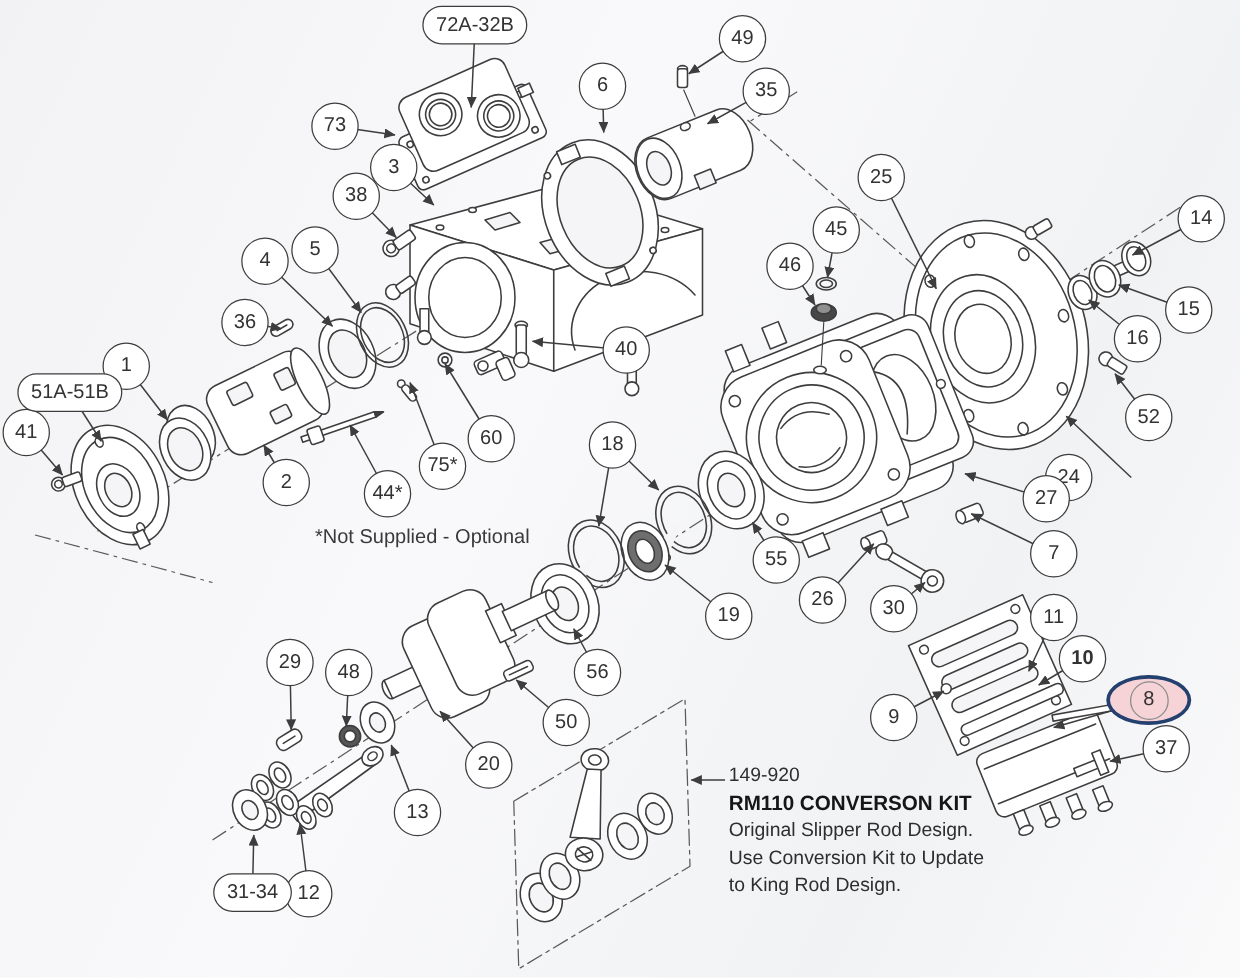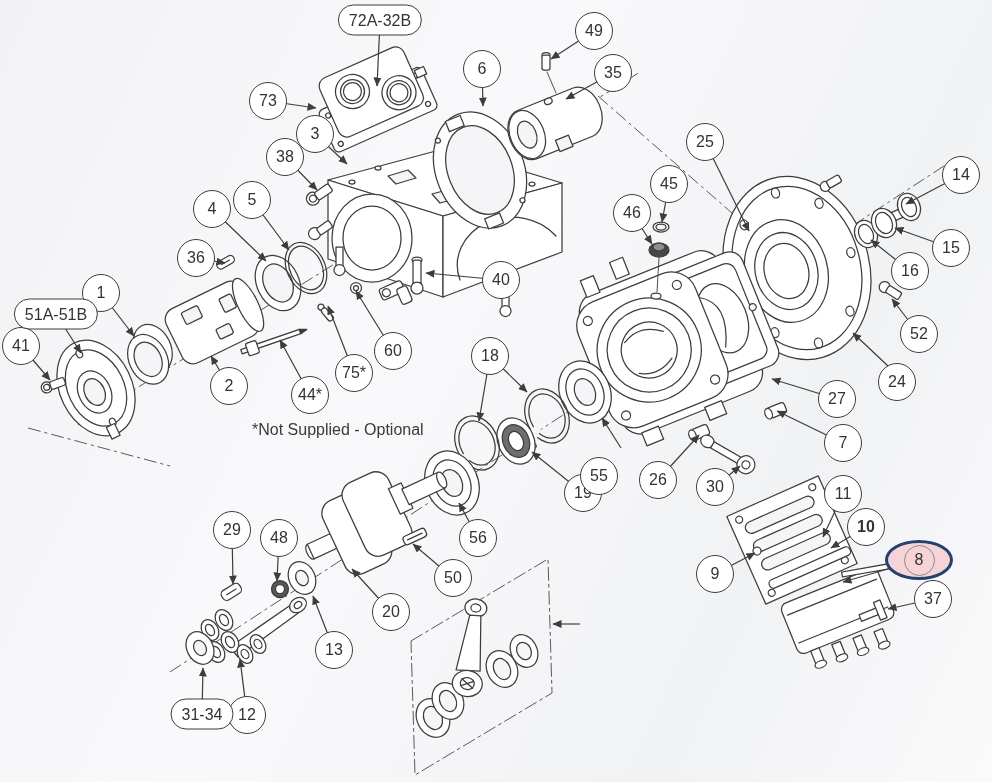--- a/index.html
+++ b/index.html
@@ -512,45 +512,52 @@
       <div class="balloon circle" style="left: 866px; top: 527px; font-weight: bold;">10</div>
       <div class="balloon circle" style="left: 843px; top: 494px;">11</div>
       <div class="balloon circle" style="left: 247px; top: 715px;">12</div>
       <div class="balloon circle" style="left: 334px; top: 650px;">13</div>
       <div class="balloon circle" style="left: 961px; top: 175px;">14</div>
       <div class="balloon circle" style="left: 951px; top: 248px;">15</div>
       <div class="balloon circle" style="left: 910px; top: 271px;">16</div>
       <div class="balloon circle" style="left: 490px; top: 356px;">18</div>
       <div class="balloon circle" style="left: 583px; top: 493px;">19</div>
       <div class="balloon circle" style="left: 391px; top: 612px; text-align: center;">20</div>
-      <div class="balloon circle" style="left: 897px; top: 382px;">24</div>
+      <div class="balloon circle" style="left: 855px; top: 382px;">24</div>
       <div class="balloon circle" style="left: 705px; top: 142px;">25</div>
       <div class="balloon circle" style="left: 658px; top: 480px;">26</div>
       <div class="balloon circle" style="left: 837px; top: 399px;">27</div>
       <div class="balloon circle" style="left: 232px; top: 530px;">29</div>
       <div class="balloon circle" style="left: 715px; top: 487px;">30</div>
       <div class="balloon stadium" style="left: 202px; top: 714px;">31-34</div>
       <div class="balloon circle" style="left: 613px; top: 73px;">35</div>
       <div class="balloon circle" style="left: 196px; top: 258px;">36</div>
       <div class="balloon circle" style="left: 933px; top: 599px;">37</div>
       <div class="balloon circle" style="left: 285px; top: 157px;">38</div>
       <div class="balloon circle" style="left: 501px; top: 280px;">40</div>
       <div class="balloon circle" style="left: 21px; top: 346px;">41</div>
       <div class="balloon circle" style="left: 310px; top: 395px;">44*</div>
       <div class="balloon circle" style="left: 669px; top: 184px;">45</div>
       <div class="balloon circle" style="left: 632px; top: 213px;">46</div>
       <div class="balloon circle" style="left: 279px; top: 538px;">48</div>
       <div class="balloon circle" style="left: 594px; top: 31px;">49</div>
       <div class="balloon circle" style="left: 453px; top: 578px;">50</div>
       <div class="balloon stadium" style="left: 56px; top: 314px;">51A-51B</div>
       <div class="balloon circle" style="left: 919px; top: 334px;">52</div>
-      <div class="balloon circle" style="left: 599px; top: 448px; margin-top: 28px;">55</div>
+      <div class="balloon circle" style="left: 621px; top: 448px;">55</div>
       <div class="balloon circle" style="left: 478px; top: 538px;">56</div>
       <div class="balloon circle" style="left: 393px; top: 351px;">60</div>
       <div class="balloon stadium" style="left: 380px; top: 20px;">72A-32B</div>
       <div class="balloon circle" style="left: 268px; top: 101px;">73</div>
       <div class="balloon circle" style="left: 354px; top: 373px;">75*</div>
     </div>
 
   <div class="note" id="not-supplied">*Not Supplied - Optional</div>
 
+  <div class="note" id="kit-block">
+    <div>149-920</div>
+    <div class="kit-title">RM110 CONVERSON KIT</div>
+    <div>Original Slipper Rod Design.</div>
+    <div>Use Conversion Kit to Update</div>
+    <div>to King Rod Design.</div>
+  </div>
 
 </div>
 
 </body></html>

